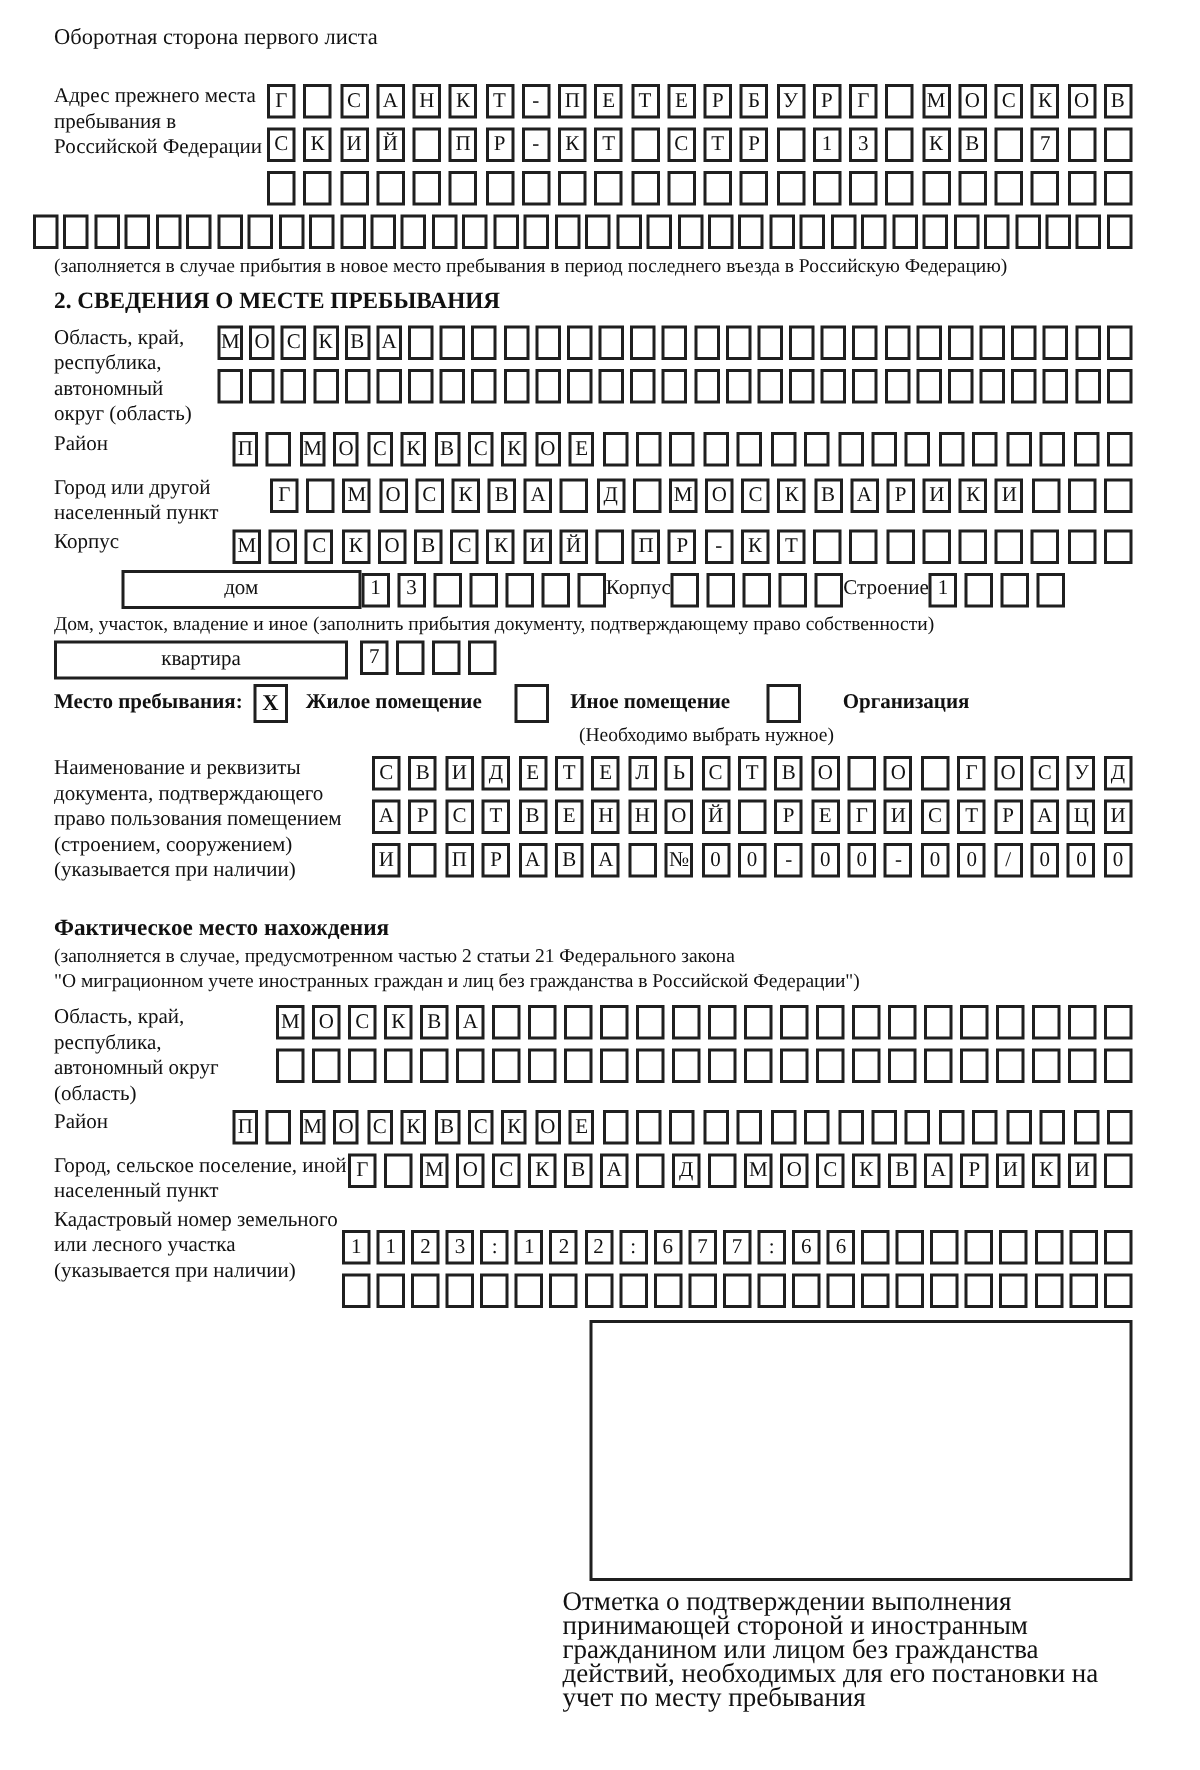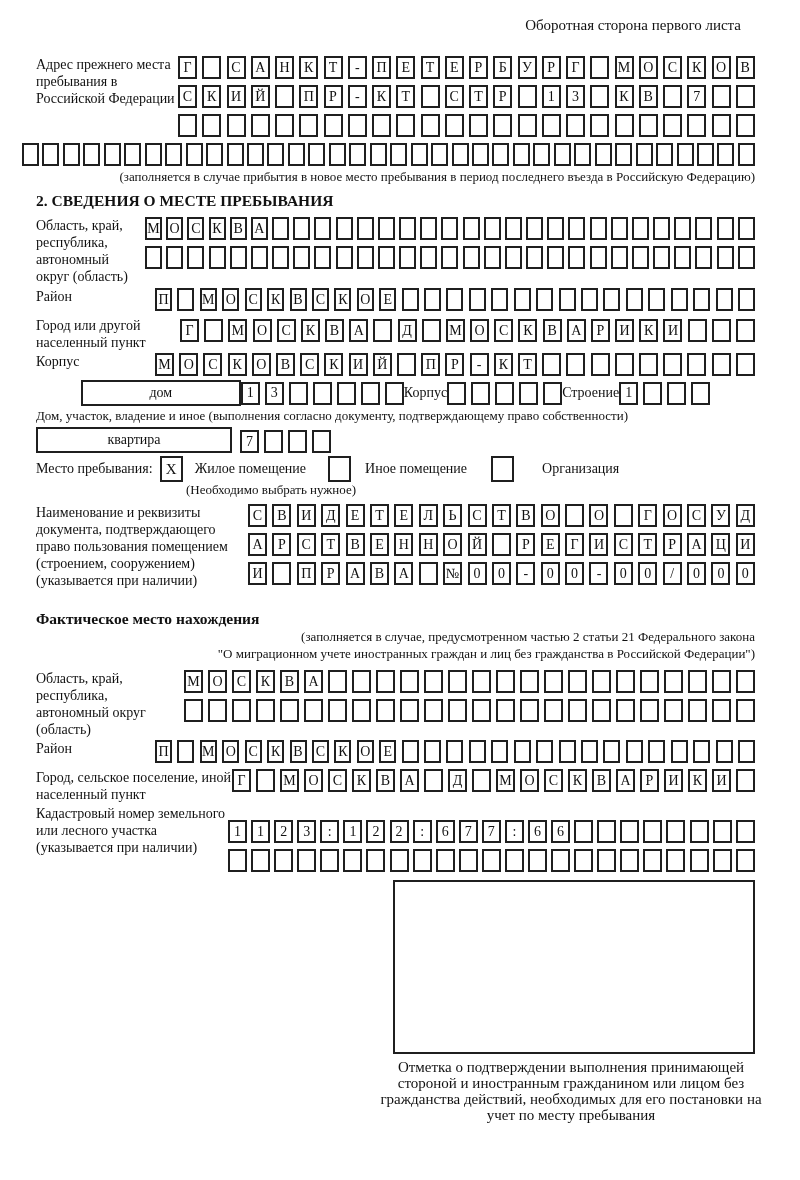--- a/index.html
+++ b/index.html
@@ -1,46 +1,46 @@
 <!DOCTYPE html>
 <html><head>
 <meta charset="utf-8">
 <style>
   * { box-sizing: border-box; margin: 0; padding: 0; }
   html, body { background: #fff; }
   body { width: 800px; font-family: "Liberation Serif", "DejaVu Serif", serif; color: #111; }
   .page { position: relative; width: 800px; height: 1180px; overflow: hidden; background: #fff; padding: 16px 45px 0 36px; }
 
-  .header-note { text-align: right; font-size: 15px; line-height: 18px; padding-right: 14px; }
+  .header-note { font-size: 15px; line-height: 18px; padding-right: 14px; }
 
   .frow { display: flex; align-items: flex-start; }
   .lbl { font-size: 14px; line-height: 17px; flex-shrink: 0; }
   .rows-col { flex: 1; display: flex; flex-direction: column; gap: 6px; }
   .cells { flex: 1; display: flex; justify-content: space-between; }
   .cells-fixed { display: flex; gap: 5px; }
   .cell { width: 19px; height: 23px; border: 2px solid #1f1f1f; flex-shrink: 0;
           display: inline-flex; align-items: center; justify-content: center;
           font-size: 14px; line-height: 1; background: #fff; }
   .cell.sm { width: 17px; }
 
   .note { font-size: 13px; line-height: 16px; }
-  .note-center { text-align: right; }
+  .note-center { text-align: left; }
   .sec-title { text-align: left; font-weight: bold; font-size: 15.5px; line-height: 18px; }
 
   .box-label { border: 2px solid #1f1f1f; height: 26px; display: flex; align-items: center;
                justify-content: center; font-size: 14px; flex-shrink: 0; }
   .inline-lbl { font-size: 14px; line-height: 26px; flex-shrink: 0; }
 
   .checkbox { width: 23px; height: 26px; border: 2px solid #1f1f1f; display: inline-flex;
               align-items: center; justify-content: center; font-size: 15px; flex-shrink: 0; }
-  .cb-row { display: flex; align-items: center; font-size: 14px; }
+  .cb-row { display: flex; align-items: center; font-size: 14px; font-weight: bold; }
 
   .stamp-box { width: 362px; height: 174px; border: 2px solid #1f1f1f; margin-left: auto; margin-right: 0; }
-  .stamp-caption { width: 392px; margin-left: auto; margin-right: -12px; text-align: center;
-                   font-size: 15px; line-height: 16px; }
+  .stamp-caption { width: 392px; margin-left: auto; margin-right: -12px; text-align: left;
+                   font-size: 18px; line-height: 16px; }
 
   
   .mt2{margin-top:2px}.mt3{margin-top:3px}.mt4{margin-top:4px}.mt5{margin-top:5px}
   .mt6{margin-top:6px}.mt7{margin-top:7px}.mt8{margin-top:8px}.mt10{margin-top:21px}
   .mt22{margin-top:22px}
 </style>
 </head>
 <body>
 
 <div class="page">
@@ -354,42 +354,42 @@
         <span class="cell"></span>
       </div>
     <div class="inline-lbl">Строение</div>
     <div class="cells-fixed">
         <span class="cell">1</span>
         <span class="cell"></span>
         <span class="cell"></span>
         <span class="cell"></span>
       </div>
   </div>
-  <div class="note mt2">Дом, участок, владение и иное (выполнения согласно документу, подтверждающему право собственности)</div>
-
-  <div class="frow mt3" style="align-items:flex-end">
+  <div class="note mt2">Дом, участок, владение и иное (заполнить прибытия документу, подтверждающему право собственности)</div>
+
+  <div class="frow mt3" style="align-items:flex-start">
     <div class="box-label" style="width:196px">квартира</div>
     <div class="cells-fixed" style="margin-left:8px">
         <span class="cell">7</span>
         <span class="cell"></span>
         <span class="cell"></span>
         <span class="cell"></span>
       </div>
   </div>
 
   <div class="cb-row mt3">
     <span>Место пребывания:</span>
     <span class="checkbox" style="margin-left:7px">X</span>
     <span style="margin-left:12px">Жилое помещение</span>
     <span class="checkbox" style="margin-left:22px"></span>
     <span style="margin-left:14px">Иное помещение</span>
     <span class="checkbox" style="margin-left:24px"></span>
     <span style="margin-left:28px">Организация</span>
   </div>
-  <div class="note" style="width:370px; margin-left:150px; text-align:left">(Необходимо выбрать нужное)</div>
+  <div class="note" style="width:370px; margin-left:150px; text-align:right">(Необходимо выбрать нужное)</div>
 
   <div class="frow mt6">
     <div class="lbl" style="width:212px">Наименование и реквизиты документа, подтверждающего право пользования помещением (строением, сооружением) (указывается при наличии)</div>
     <div class="rows-col">
       <div class="cells">
           <span class="cell">С</span>
           <span class="cell">В</span>
           <span class="cell">И</span>
           <span class="cell">Д</span>
           <span class="cell">Е</span>

